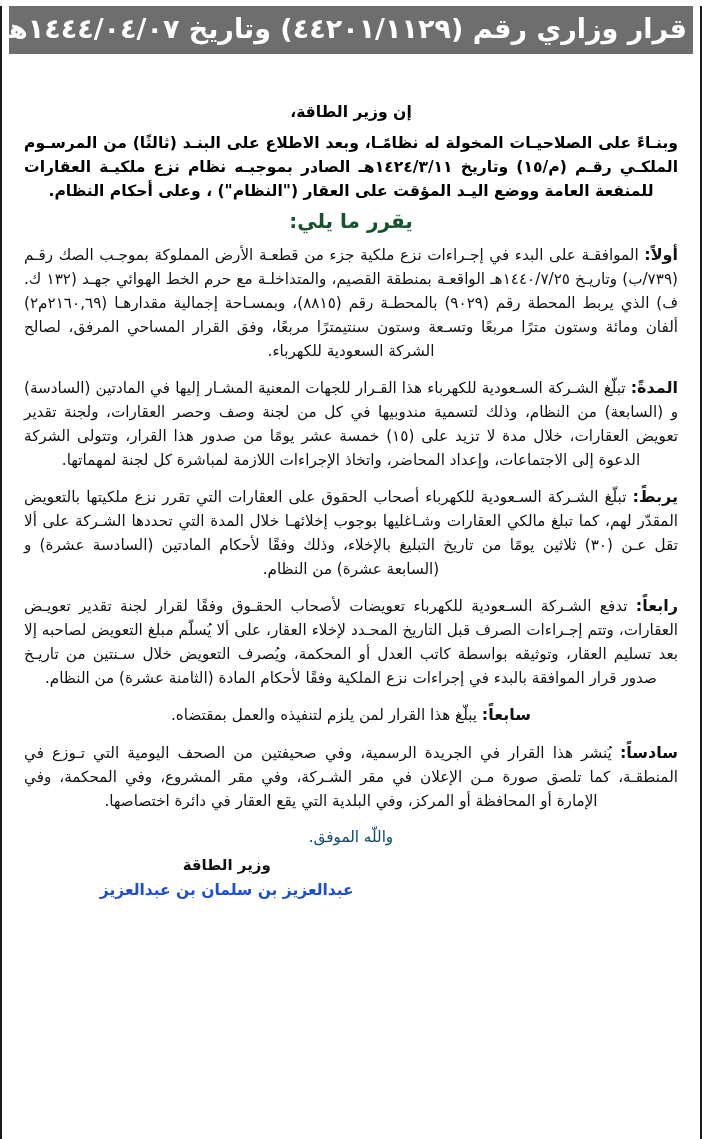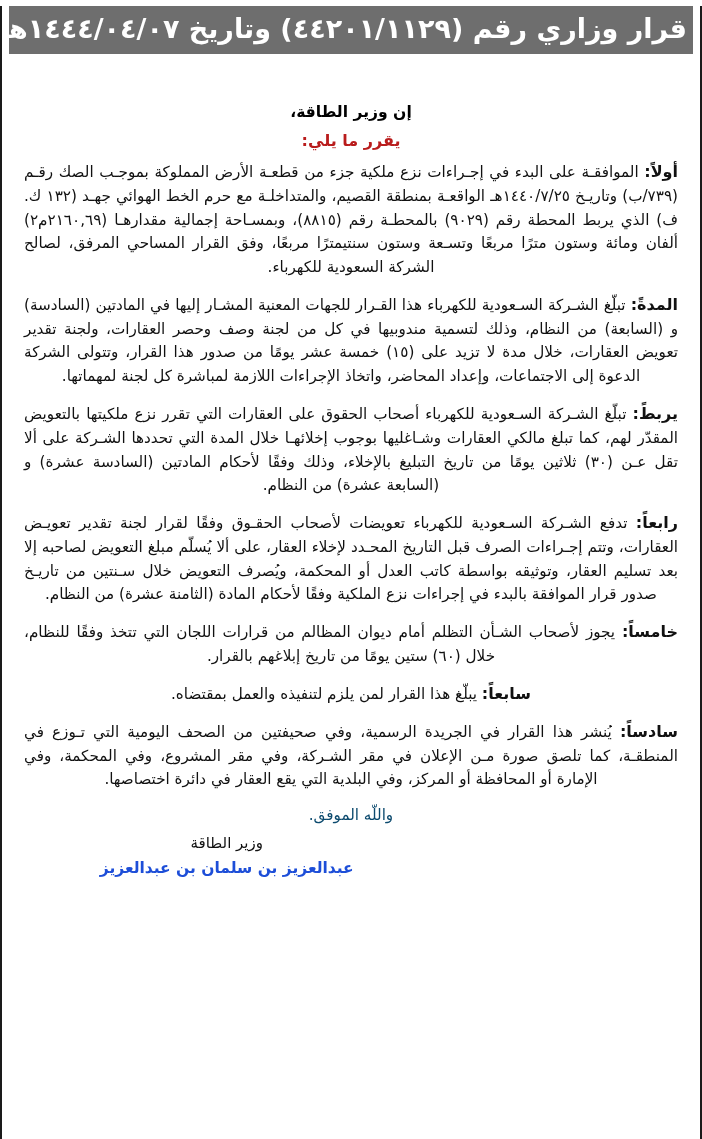--- a/index.html
+++ b/index.html
@@ -60,23 +60,23 @@
 
   p.preamble.first {
     text-align: center;
     text-align-last: center;
     margin-bottom: 7px;
   }
 
   .decides {
     text-align: center;
     font-weight: 700;
-    font-size: 16px;
+    font-size: 20px;
     margin: 4px 0 10px 0;
-    color: #b91c1c;
+    color: #14532d;
   }
 
   .clause {
     margin: 0 0 13px 0;
     font-size: 15.2px;
     line-height: 1.56;
     color: #111111;
     text-align: justify;
     text-align-last: center;
     font-weight: 500;
@@ -96,21 +96,21 @@
   }
 
   
   .sign-block {
     width: 62%;
     margin: 4px 38% 0 0;
     text-align: center;
   }
   .sign-title {
     font-size: 15px;
-    font-weight: 400;
+    font-weight: 700;
     color: #111111;
     margin: 0 0 7px 0;
   }
   .sign-name {
     font-size: 15.5px;
     font-weight: 700;
     color: #1d4ed8;
     margin: 0;
   }
 </style>
@@ -118,20 +118,21 @@
 <body>
 
 <div class="page">
 
   <div class="banner">قرار وزاري رقم (٤٤٢٠١/١١٢٩) وتاريخ ١٤٤٤/٠٤/٠٧هـ</div>
 
   <div class="body-wrap">
 
     <p class="preamble first">إن وزير الطاقة،</p>
 
+    <p class="preamble">وبنـاءً على الصلاحيـات المخولة له نظامًـا، وبعد الاطلاع على البنـد (ثالثًا) من المرسـوم الملكـي رقـم (م/١٥) وتاريخ ١٤٢٤/٣/١١هـ الصادر بموجبـه نظام نزع ملكيـة العقارات للمنفعة العامة ووضع اليـد المؤقت على العقار ("النظام") ، وعلى أحكام النظام.</p>
 
     <div class="decides">يقرر ما يلي:</div>
 
     <p class="clause">
       <span class="marker">أولاً:</span>
       <span>الموافقـة على البدء في إجـراءات نزع ملكية جزء من قطعـة الأرض المملوكة بموجـب الصك رقـم (٧٣٩/ب) وتاريـخ ١٤٤٠/٧/٢٥هـ الواقعـة بمنطقة القصيم، والمتداخلـة مع حرم الخط الهوائي جهـد (١٣٢ ك. ف) الذي يربط المحطة رقم (٩٠٢٩) بالمحطـة رقم (٨٨١٥)، وبمسـاحة إجمالية مقدارهـا (٢١٦٠,٦٩م٢) ألفان ومائة وستون مترًا مربعًا وتسـعة وستون سنتيمترًا مربعًا، وفق القرار المساحي المرفق، لصالح الشركة السعودية للكهرباء.</span>
     </p>
 
     <p class="clause">
       <span class="marker">المدةً:</span>
@@ -141,24 +142,20 @@
     <p class="clause">
       <span class="marker">يربطً:</span>
       <span>تبلّغ الشـركة السـعودية للكهرباء أصحاب الحقوق على العقارات التي تقرر نزع ملكيتها بالتعويض المقدّر لهم، كما تبلغ مالكي العقارات وشـاغليها بوجوب إخلائهـا خلال المدة التي تحددها الشـركة على ألا تقل عـن (٣٠) ثلاثين يومًا من تاريخ التبليغ بالإخلاء، وذلك وفقًا لأحكام المادتين (السادسة عشرة) و (السابعة عشرة) من النظام.</span>
     </p>
 
     <p class="clause">
       <span class="marker">رابعاً:</span>
       <span>تدفع الشـركة السـعودية للكهرباء تعويضات لأصحاب الحقـوق وفقًا لقرار لجنة تقدير تعويـض العقارات، وتتم إجـراءات الصرف قبل التاريخ المحـدد لإخلاء العقار، على ألا يُسلّم مبلغ التعويض لصاحبه إلا بعد تسليم العقار، وتوثيقه بواسطة كاتب العدل أو المحكمة، ويُصرف التعويض خلال سـنتين من تاريـخ صدور قرار الموافقة بالبدء في إجراءات نزع الملكية وفقًا لأحكام المادة (الثامنة عشرة) من النظام.</span>
     </p>
 
-    <p class="clause">
-      <span class="marker">خامساً:</span>
-      <span>يجوز لأصحاب الشـأن التظلم أمام ديوان المظالم من قرارات اللجان التي تتخذ وفقًا للنظام، خلال (٦٠) ستين يومًا من تاريخ إبلاغهم بالقرار.</span>
-    </p>
 
     <p class="clause" style="text-align:center;text-align-last:center;">
       <span class="marker">سابعاً:</span>
       <span>يبلّغ هذا القرار لمن يلزم لتنفيذه والعمل بمقتضاه.</span>
     </p>
 
     <p class="clause">
       <span class="marker">سادساً:</span>
       <span>يُنشر هذا القرار في الجريدة الرسمية، وفي صحيفتين من الصحف اليومية التي تـوزع في المنطقـة، كما تلصق صورة مـن الإعلان في مقر الشـركة، وفي مقر المشروع، وفي المحكمة، وفي الإمارة أو المحافظة أو المركز، وفي البلدية التي يقع العقار في دائرة اختصاصها.</span>
     </p>

